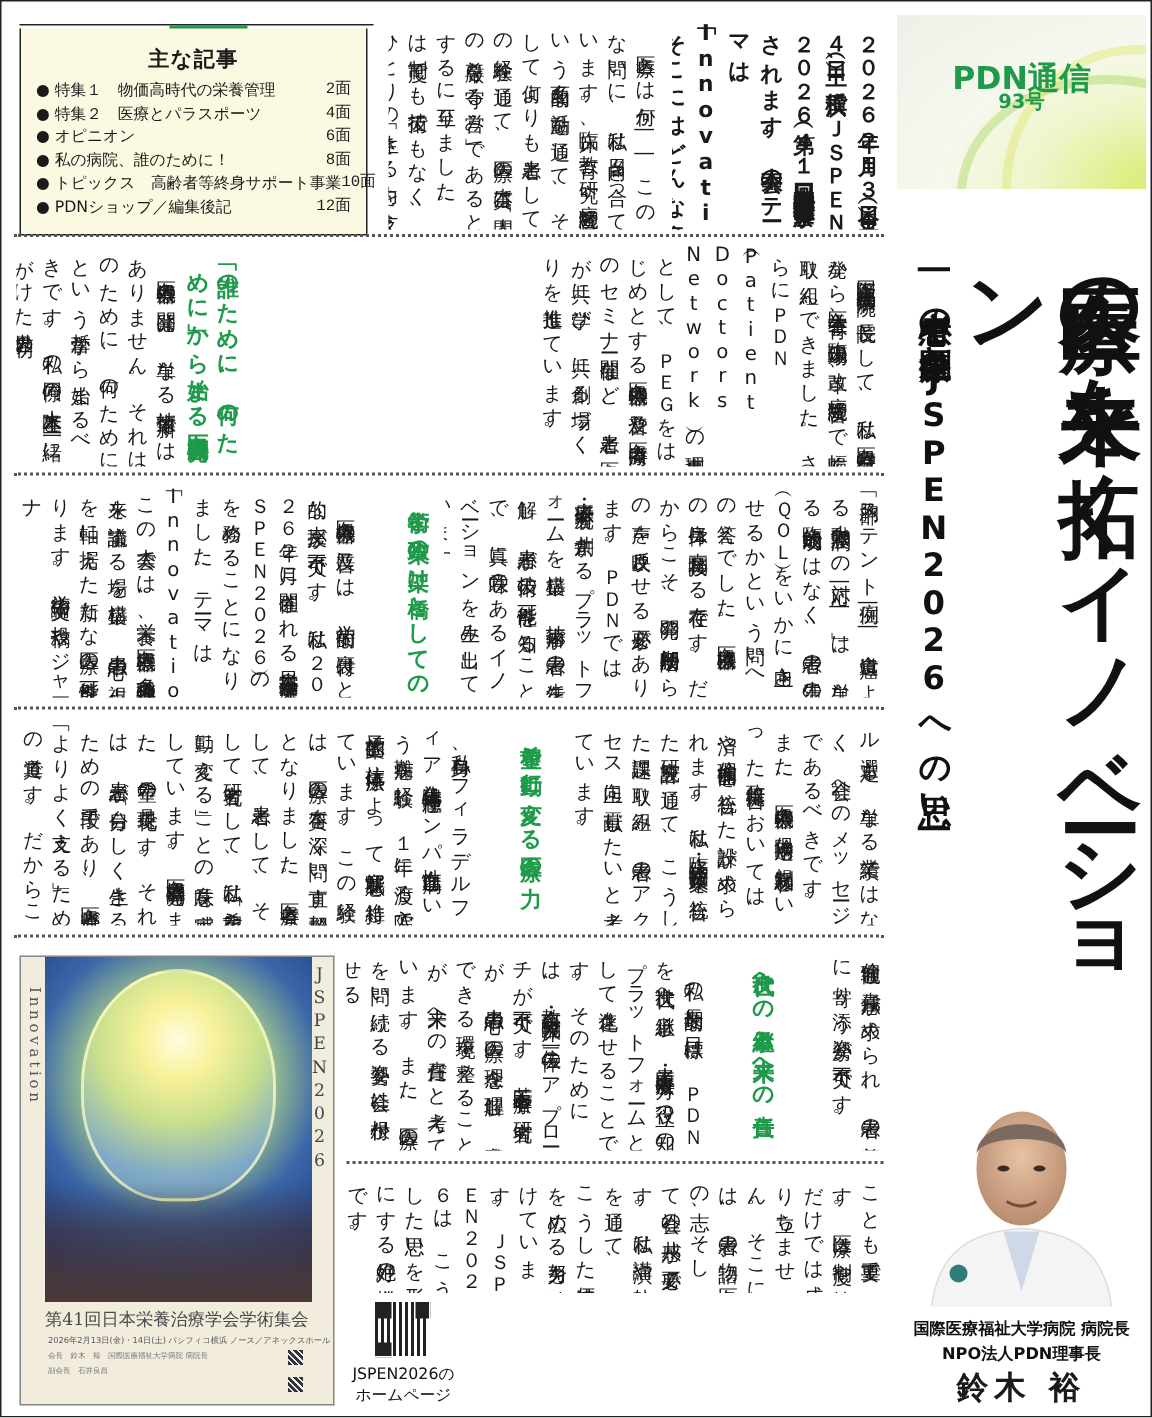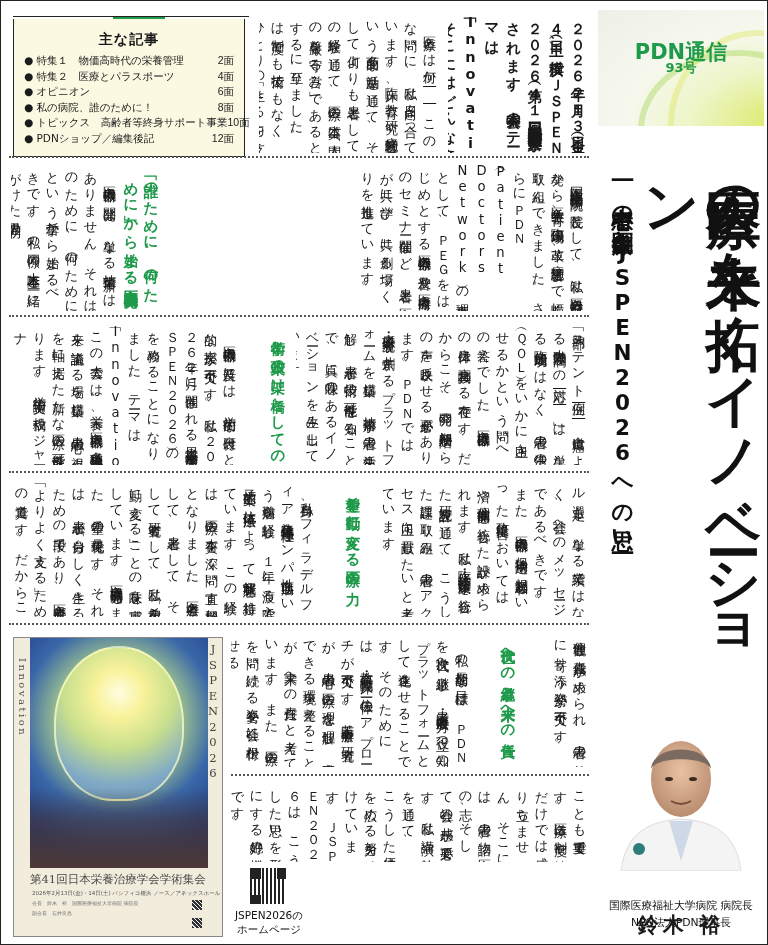--- a/index.html
+++ b/index.html
@@ -28,21 +28,21 @@
 
   
   .toc-wrap { position: absolute; left: 8px; top: 8px; width: 244px; height: 140px; }
   .toc-line { position: absolute; left: 4px; right: 4px; top: 7px; border-top: 1.5px solid #222; }
   .toc-tab { position: absolute; left: 104px; top: 8px; width: 52px; height: 9px; background: #1e9a4a; }
   .toc-tab:after { content: ""; position: absolute; left: 21px; top: 9px; border-left: 5px solid transparent; border-right: 5px solid transparent; border-top: 4px solid #1e9a4a; }
   .toc-box { position: absolute; left: 4px; top: 10px; width: 232px; height: 138px; background: #fcf9e3; border: 1.5px solid #222; border-top: none; padding: 12px 10px 4px 10px; }
   .toc-title { text-align: center; font-weight: bold; font-size: 14px; margin-bottom: 4px; letter-spacing: 1px; }
   .toc-row { display: flex; justify-content: space-between; font-size: 10.5px; line-height: 15.5px; }
   .toc-row .l { white-space: nowrap; }
-  .toc-row .p { white-space: nowrap; font-family: Liberation Sans, sans-serif; }
+  .toc-row .p { white-space: nowrap; font-family: Liberation Mono, monospace; }
 
   
   .banner { position: absolute; left: 597px; top: 9px; width: 166px; height: 116px;
     background: radial-gradient(ellipse at 110% 100%, #d8ea63 0%, #eef5c8 35%, #f6f8ee 60%, #eef0e8 100%); overflow: hidden; }
   .banner .stripe { position: absolute; border-radius: 50%; border: 6px solid rgba(150,205,60,0.35); }
   .banner .b1 { color: #1e9a4a; font-weight: bold; font-size: 21px; text-align: center; position: absolute; left: 0; right: 0; top: 28px; }
   .banner .b2 { color: #1e9a4a; font-weight: bold; font-size: 13px; text-align: center; position: absolute; left: 0; right: 0; top: 49px; }
   .banner .b3 { color: #111; font-weight: bold; font-size: 30px; text-align: center; position: absolute; left: 0; right: 0; top: 76px; letter-spacing: 2px; font-family: "DejaVu Serif", "Liberation Serif", serif; }
 
   .main-title {
@@ -52,21 +52,21 @@
     font-size: 55px; line-height: 62px; letter-spacing: 0px; color: #111;
   }
   .sub-title {
     position: absolute; left: 603px; top: 165px; width: 32px; height: 520px;
     writing-mode: vertical-rl; text-orientation: upright;
     font-weight: bold; font-size: 21.5px; line-height: 28px; letter-spacing: 0px; color: #111;
   }
 
   
   .portrait { position: absolute; left: 610px; top: 720px; width: 140px; height: 150px; background: #fff; overflow: hidden; }
-  .caption1, .caption2 { position: absolute; left: 600px; width: 160px; text-align: center; font-size: 10.8px; color: #111; font-weight: normal; margin-top: 20px; }
+  .caption1, .caption2 { position: absolute; left: 600px; width: 160px; text-align: center; font-size: 10.8px; color: #111; font-weight: bold; }
   .caption1 { top: 878px; }
   .caption2 { top: 895px; }
   .caption-name { position: absolute; left: 600px; top: 910px; width: 160px; text-align: center; font-size: 21px; font-weight: bold; letter-spacing: 4px; }
 
   
   .poster { position: absolute; left: 12px; top: 636px; width: 210px; height: 300px; background: #f2ecdd; border: 1px solid #888; overflow: hidden; }
   .poster .art { position: absolute; left: 16px; top: 0; width: 178px; height: 230px; background: radial-gradient(circle at 50% 35%, #fffdb0 0%, #f5f07a 14%, #b5d88a 30%, #3a67a8 55%, #1f3f86 80%, #2a336f 100%); }
   .poster .bulb { position: absolute; left: 40px; top: 8px; width: 130px; height: 155px; border-radius: 50% 50% 45% 45%; border: 2px solid rgba(255,255,200,0.7); background: radial-gradient(circle at 50% 30%, #fffde0 0%, #f8f29a 20%, #c8df8d 45%, #7fa9c7 75%, rgba(90,140,180,0.6) 100%); }
   .poster .crowd { position: absolute; left: 16px; top: 150px; width: 178px; height: 80px; background: linear-gradient(180deg, rgba(60,40,40,0) 0%, rgba(70,50,50,0.55) 40%, #4b3835 100%); }
   .poster .vt-left { position: absolute; left: 3px; top: 20px; writing-mode: vertical-rl; font-family: "DejaVu Serif", serif; font-size: 10px; letter-spacing: 2.5px; color: #555; }

